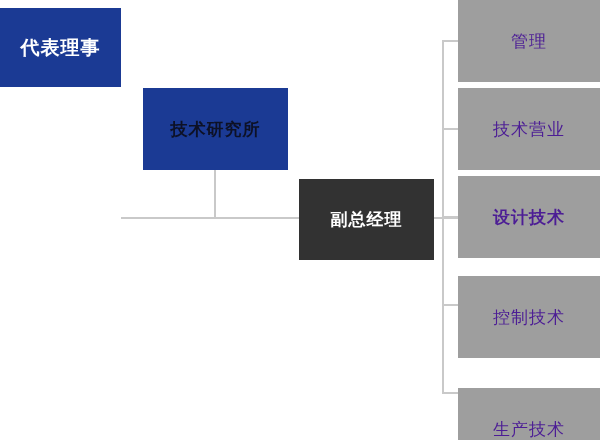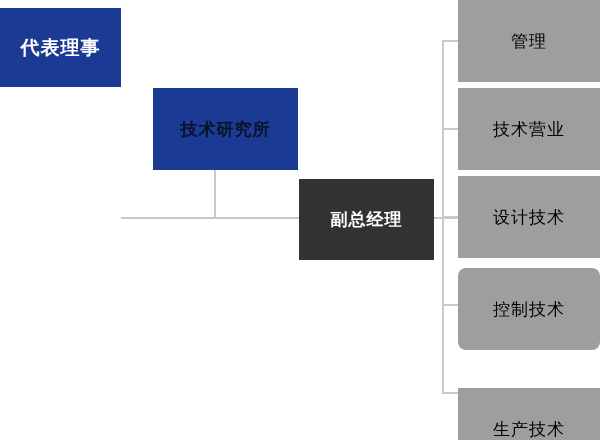--- a/index.html
+++ b/index.html
@@ -31,40 +31,39 @@
     font-size: 19px;
     font-weight: bold;
     margin-top: 8px;
   }
   .node-research {
     left: 143px; top: 88px; width: 145px; height: 82px;
     background: #1b3a94;
     color: #0d1126;
     font-size: 17px;
     font-weight: bold;
-    margin-left: 10px;
   }
   .node-vp {
     left: 299px; top: 179px; width: 135px; height: 81px;
     background: #323232;
     color: #ffffff;
     font-size: 17px;
     font-weight: 600;
   }
   .node-dept {
     left: 458px; width: 142px; height: 82px;
     background: #9e9e9e;
-    color: #000000;
+    color: #4c1d95;
     font-size: 17px;
     font-weight: 400;
   }
   .dept-0 { top: 0; }
   .dept-1 { top: 88px; }
-  .dept-2 { top: 176px; }
-  .dept-3 { top: 268px; border-radius: 8px; }
+  .dept-2 { top: 176px; font-weight: bold; }
+  .dept-3 { top: 276px; }
   .dept-4 { top: 352px; margin-top: 36px; }
   .connector {
     position: absolute;
     background: #c9c9c9;
   }
   
   .line-main { left: 121px; top: 217px; width: 178px; height: 2px; }
   
   .line-research-drop { left: 214px; top: 170px; width: 2px; height: 49px; }
   

